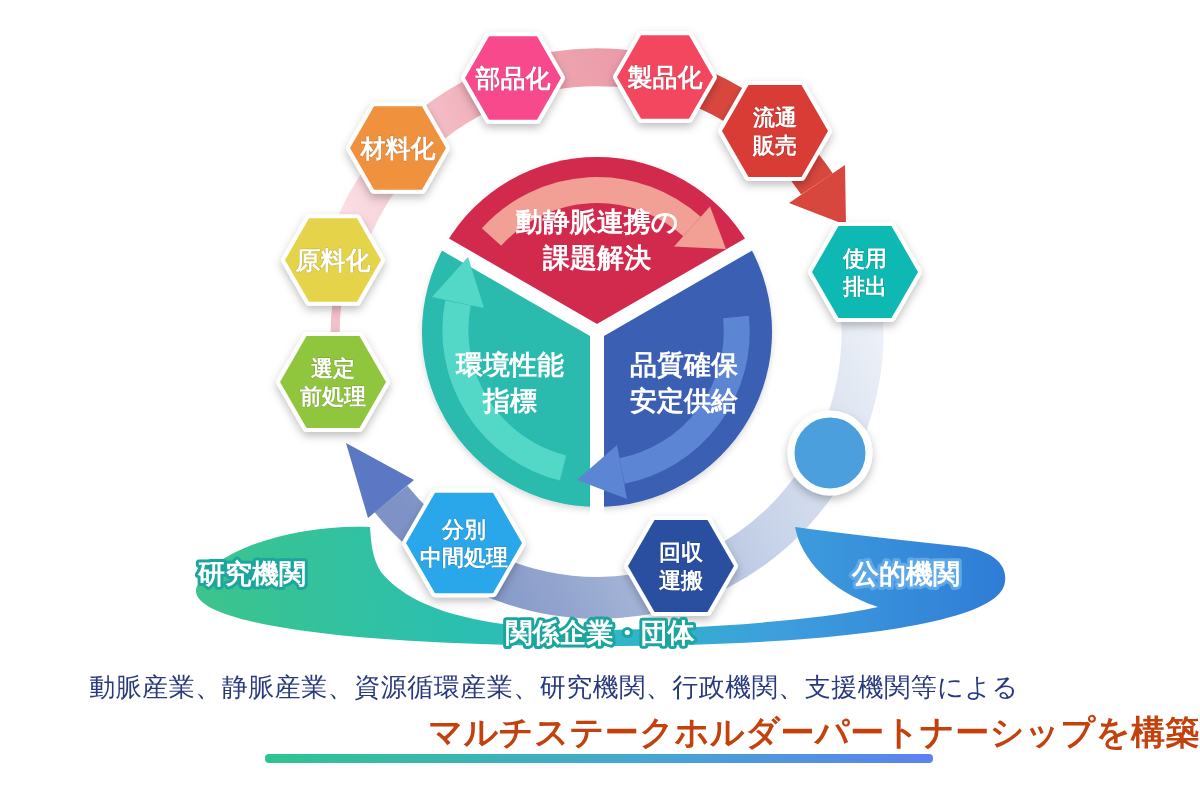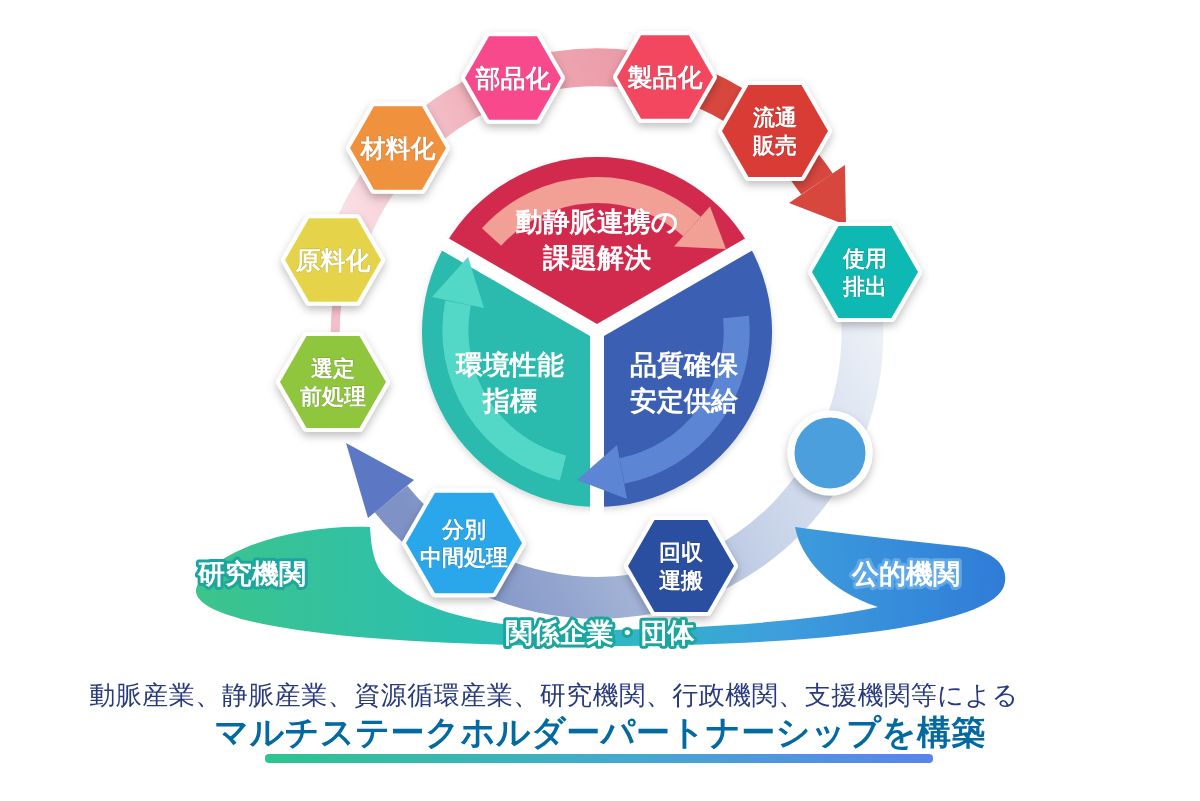--- a/index.html
+++ b/index.html
@@ -12,23 +12,23 @@
   .hex-t{fill:#ffffff;font-weight:bold;text-anchor:middle;
          stroke:rgba(0,0,0,0.16);stroke-width:1.1;paint-order:stroke;stroke-linejoin:round;}
   .t25{font-size:25px;} .t22{font-size:22px;}
   .pie-t{fill:#ffffff;font-weight:bold;text-anchor:middle;font-size:27px;}
   .ring-t{fill:#ffffff;font-weight:bold;text-anchor:middle;font-size:27px;
           paint-order:stroke;stroke-linejoin:round;stroke-width:6;}
   .outline-teal{stroke:#1BA59E;}
   .outline-blue{stroke:#5FA8E8;}
   
   .cap1{position:absolute;left:0;top:670px;width:1108px;text-align:center;
-        font-size:26px;color:#283A7E;letter-spacing:0.5px;margin-top:8px;}
-  .cap2{position:absolute;left:0;top:710px;width:1200px;text-align:center;
-        font-size:34px;font-weight:bold;color:#0369a1;letter-spacing:0.5px;}
+        font-size:26px;color:#283A7E;letter-spacing:0.5px;}
+  .cap2{position:absolute;left:0;top:710px;width:1200px;text-align:right;
+        font-size:34px;font-weight:bold;color:#c2410c;letter-spacing:0.5px;}
   .underline{position:absolute;left:265px;top:754px;width:668px;height:9px;border-radius:4px;
         background:linear-gradient(90deg,#2EC48F 0%,#45A8CF 55%,#5B82F0 100%);}
 </style>
 </head>
 <body>
 
 <div class="stage">
 <svg width="1200" height="801" viewBox="0 0 1200 801">
   <defs>
     <linearGradient id="gPink" gradientUnits="userSpaceOnUse" x1="345" y1="250" x2="721" y2="98">

